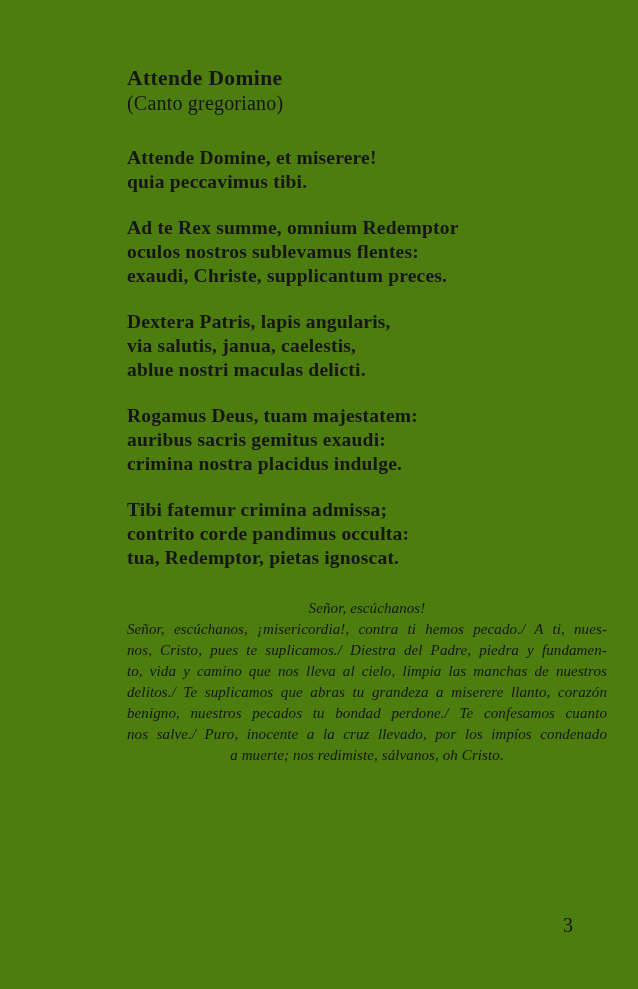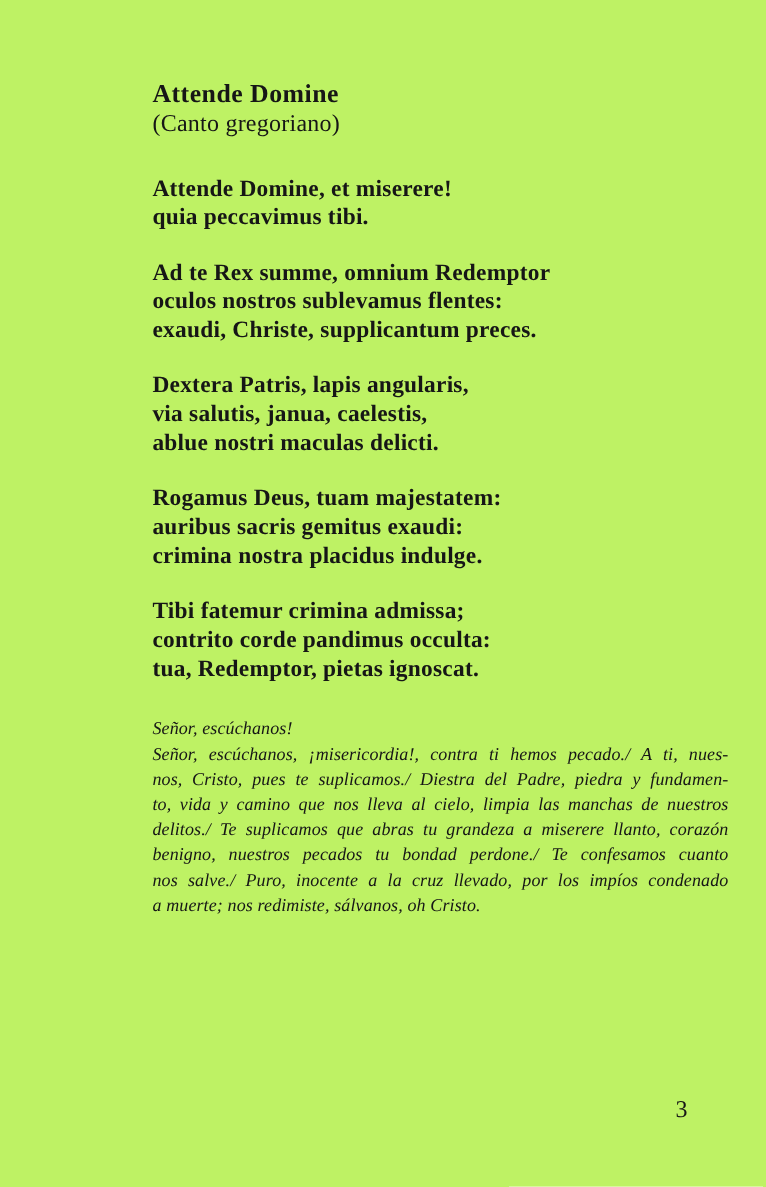--- a/index.html
+++ b/index.html
@@ -49,38 +49,38 @@
   }
   .translation {
     margin-top: 28px;
     width: 480px;
     font-style: italic;
     font-size: 15px;
     line-height: 21px;
     letter-spacing: 0.1px;
   }
   .tline {
-    text-align: left;
+    text-align: center;
   }
   .tline.just {
     text-align: justify;
     text-align-last: justify;
   }
   .pagenum {
     position: absolute;
     left: 563px;
     top: 913px;
     font-size: 20px;
     line-height: 25px;
   }
 </style>
 </head>
 <body>
 
-<div class="page" style="background: #bef264; color: rgb(22, 22, 22);">
+<div class="page" style="background: #4d7c0f; color: rgb(22, 22, 22);">
   <div class="content">
     <h1 class="title">Attende Domine</h1>
     <div class="subtitle">(Canto gregoriano)</div>
     <div class="stanzas">
         <div class="stanza">
           <div class="vline">Attende Domine, et miserere!</div>
           <div class="vline">quia peccavimus tibi.</div>
         </div>
         <div class="stanza">
           <div class="vline">Ad te Rex summe, omnium Redemptor</div>

